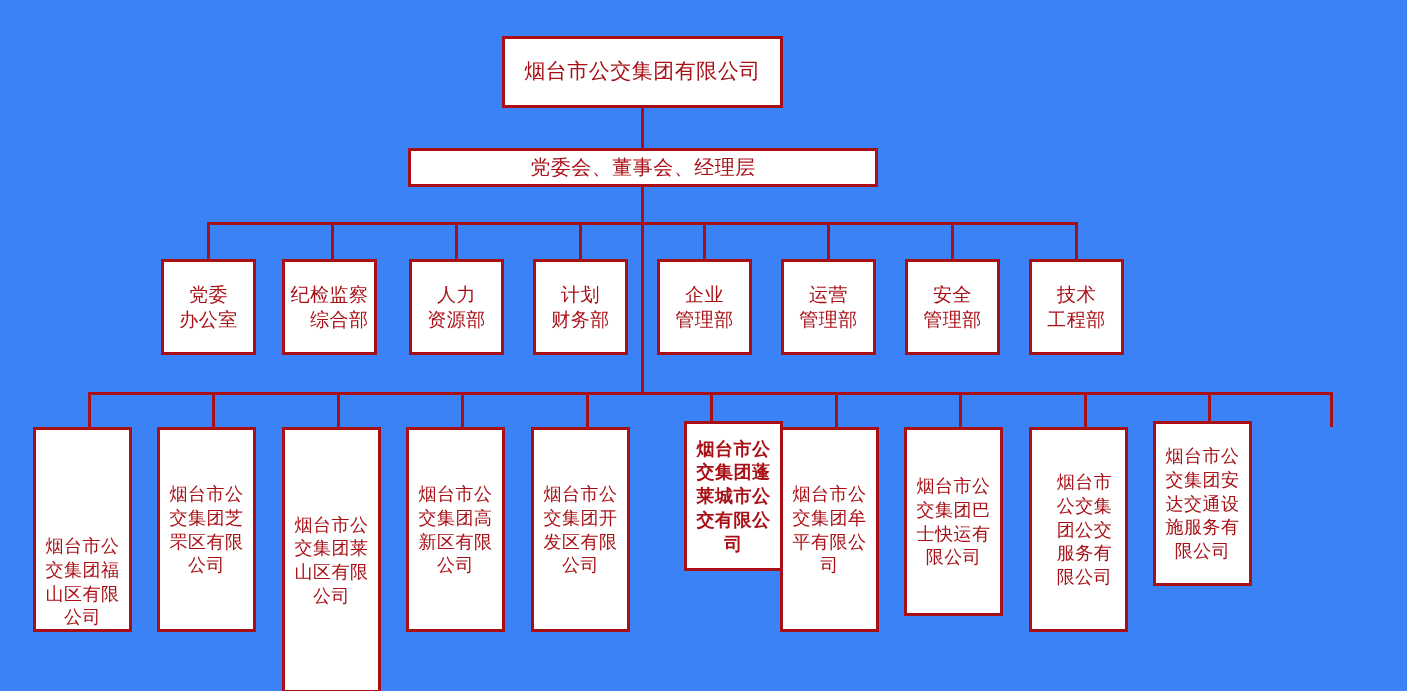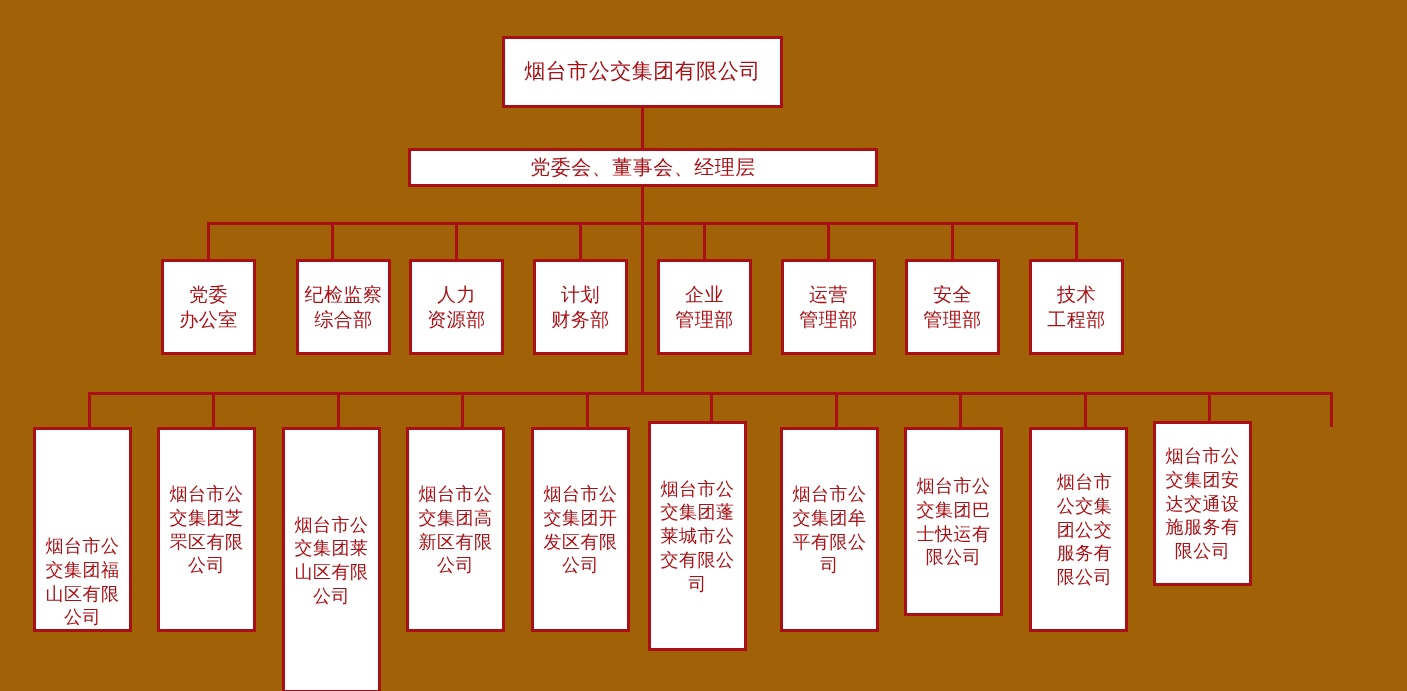--- a/index.html
+++ b/index.html
@@ -8,21 +8,21 @@
     padding: 0;
     background: #ffffff;
   }
   body {
     font-family: "DejaVu Sans", "Liberation Sans", sans-serif;
   }
   #chart-root {
     position: relative;
     width: 1407px;
     height: 691px;
-    background: #a16207;
+    background: #3b82f6;
     overflow: hidden;
   }
   
   .node {
     position: absolute;
     box-sizing: border-box;
     border: 3px solid #a81016;
     background: #ffffff;
     color: #a81016;
     display: flex;
@@ -117,21 +117,21 @@
     <span class="node-text">烟台市公交集团有限公司</span>
   </div>
 
   <div class="node node-board">
     <span class="node-text">党委会、董事会、经理层</span>
   </div>
 
   <div class="node node-dept" style="left:161px;">
     <span class="node-text">党委<br>办公室</span>
   </div>
-  <div class="node node-dept" style="left:296px;">
+  <div class="node node-dept" style="left:282px;text-align:right;">
     <span class="node-text">纪检监察<br>综合部</span>
   </div>
   <div class="node node-dept" style="left:409px;">
     <span class="node-text">人力<br>资源部</span>
   </div>
   <div class="node node-dept" style="left:533px;">
     <span class="node-text">计划<br>财务部</span>
   </div>
   <div class="node node-dept" style="left:657px;">
     <span class="node-text">企业<br>管理部</span>
@@ -154,21 +154,21 @@
   </div>
   <div class="node node-sub" style="left:282px; top:427px; height:266px;">
     <span class="node-text">烟台市公交集团莱山区有限公司</span>
   </div>
   <div class="node node-sub" style="left:406px; top:427px; height:205px;">
     <span class="node-text">烟台市公交集团高新区有限公司</span>
   </div>
   <div class="node node-sub" style="left:531px; top:427px; height:205px;">
     <span class="node-text">烟台市公交集团开发区有限公司</span>
   </div>
-  <div class="node node-sub" style="left:648px; top:421px; height:230px;">
+  <div class="node node-sub" style="left:684px; top:421px; height:150px;font-weight:bold;">
     <span class="node-text">烟台市公交集团蓬莱城市公交有限公司</span>
   </div>
   <div class="node node-sub" style="left:780px; top:427px; height:205px;">
     <span class="node-text">烟台市公交集团牟平有限公司</span>
   </div>
   <div class="node node-sub" style="left:904px; top:427px; height:189px;">
     <span class="node-text">烟台市公交集团巴士快运有限公司</span>
   </div>
   <div class="node node-sub" style="left:1029px; top:427px; height:205px;padding-left:12px;">
     <span class="node-text">烟台市公交集团公交服务有限公司</span>

